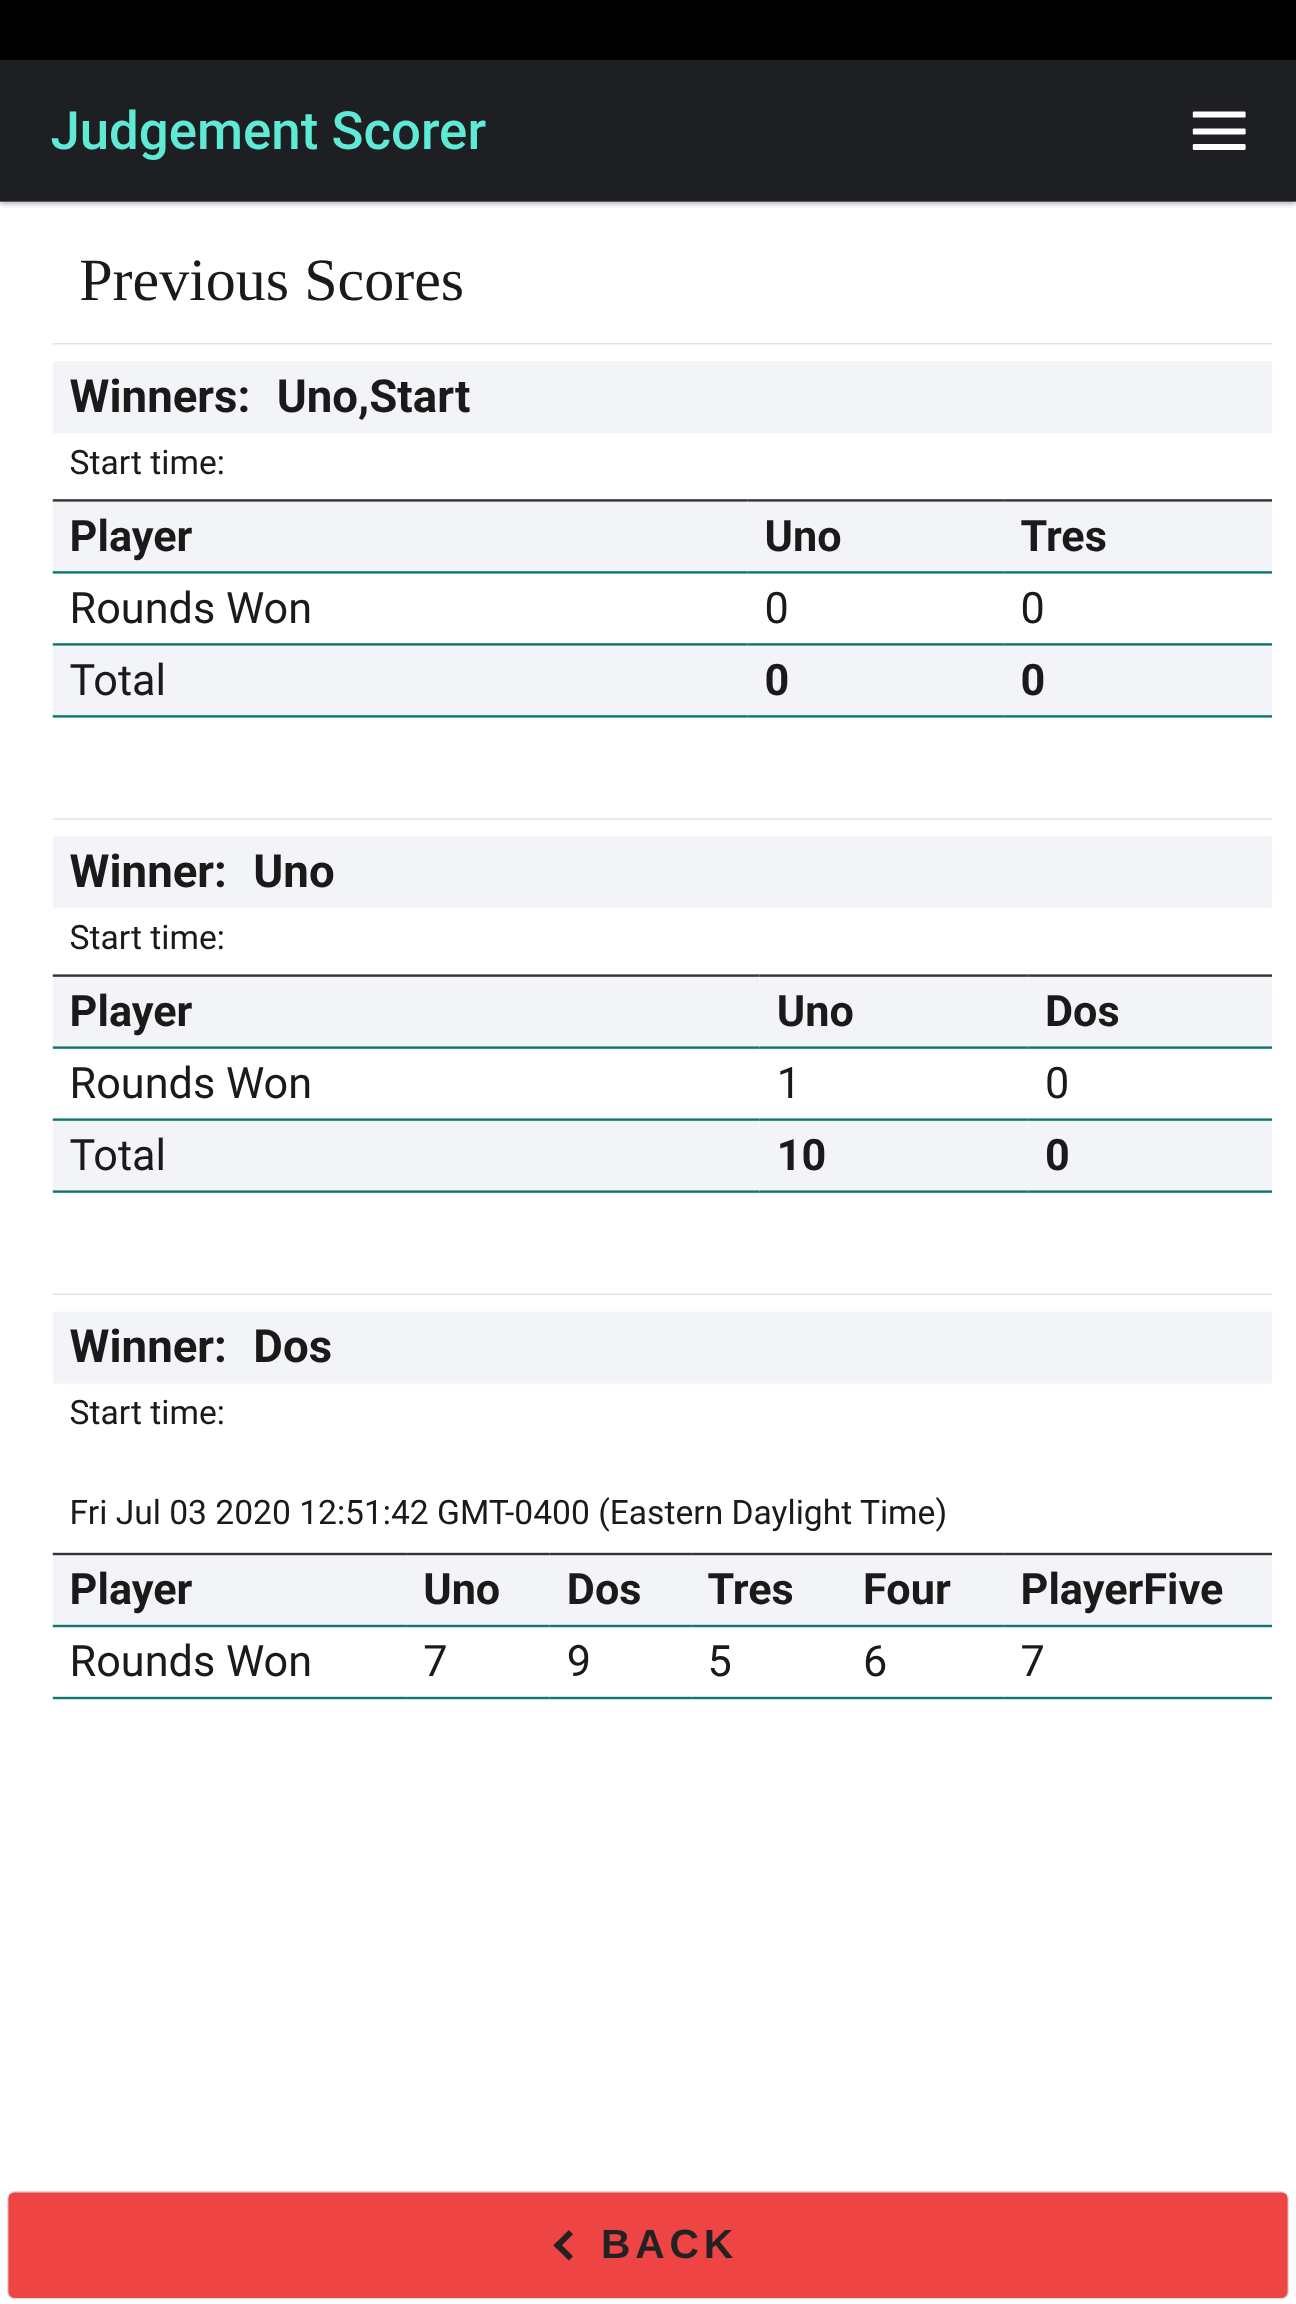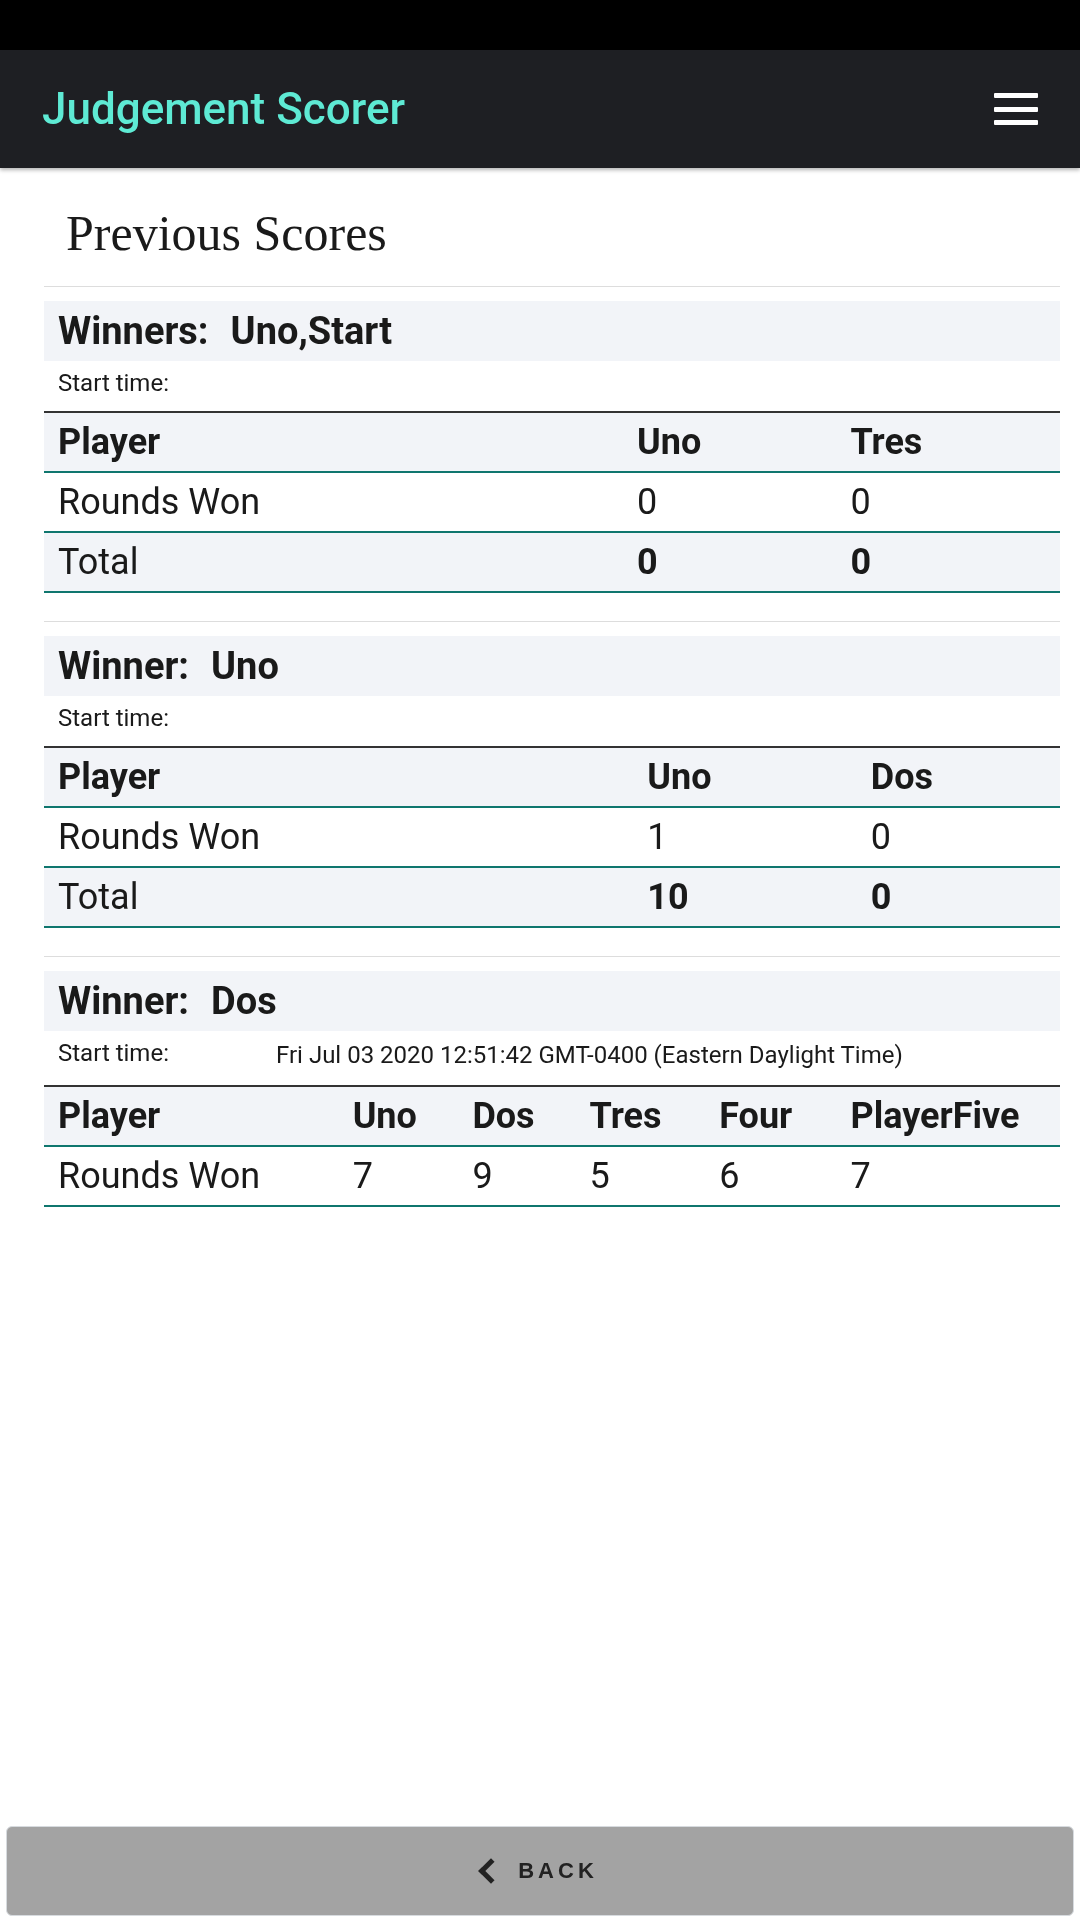--- a/index.html
+++ b/index.html
@@ -5,35 +5,35 @@
   * { box-sizing: border-box; margin: 0; padding: 0; }
   html, body { width: 1080px; height: 1920px; overflow: hidden; font-family: -apple-system, BlinkMacSystemFont, "Segoe UI", Roboto, sans-serif; background: #fff; color: #1a1a1a; }
   .status-bar { height: 50px; background: #000; }
   .app-bar { height: 118px; background: #1e1f23; display: flex; align-items: center; justify-content: space-between; padding: 0 42px; box-shadow: 0 2px 4px rgba(0,0,0,0.3); }
   .app-title { color: #5eead4; font-size: 44px; font-weight: 500; }
   .menu-icon { width: 44px; height: 32px; display: flex; flex-direction: column; justify-content: space-between; cursor: pointer; }
   .menu-icon span { display: block; height: 5px; background: #fff; border-radius: 1px; }
   .content { padding: 30px 20px 0 44px; height: calc(100% - 50px - 118px - 100px); overflow: hidden; }
   .page-title { font-family: Georgia, "Times New Roman", serif; font-size: 50px; font-weight: 400; margin: 6px 0 24px 22px; }
   .divider { height: 1px; background: #ddd; margin: 0 0 14px 0; }
-  .game-block { margin-bottom: 28px; }
+  .game-block { margin-bottom: 84px; }
   .winners-row { background: #f2f4f8; padding: 8px 14px; font-size: 38px; font-weight: 700; display: flex; gap: 22px; }
-  .start-row { padding: 8px 14px; font-size: 24px; display: flex; gap: 38px; }
+  .start-row { padding: 8px 14px; font-size: 28px; display: flex; gap: 48px; flex-direction: column; }
   .start-label { min-width: 180px; }
   .start-value { flex: 1; line-height: 1.35; }
   table.score { width: 100%; border-collapse: collapse; margin-top: 6px; }
   table.score th, table.score td { text-align: left; padding: 8px 14px; font-size: 36px; border-top: 2px solid #333; border-bottom: 2px solid #0f766e; }
   table.score thead tr { background: #f2f4f8; }
   table.score th { font-weight: 700; }
   table.score .total-row td { font-weight: 700; background: #f2f4f8; }
   table.score td.label-cell, table.score th.label-cell { font-weight: 400; }
   table.score thead th.label-cell { font-weight: 700; }
   .score-5 th, .score-5 td { padding: 8px 8px; }
   .bottom-bar { position: fixed; bottom: 0; left: 0; right: 0; height: 100px; padding: 6px; background: #fff; }
-  .back-btn { width: 100%; height: 90px; background: #a3a3a3; border: 1px solid #d7dbdf; border-radius: 6px; display: flex; align-items: center; justify-content: center; gap: 18px; font-size: 22px; font-weight: 600; letter-spacing: 4px; color: #222; cursor: pointer; }
+  .back-btn { width: 100%; height: 90px; background: #ef4444; border: 1px solid #d7dbdf; border-radius: 6px; display: flex; align-items: center; justify-content: center; gap: 18px; font-size: 34px; font-weight: 600; letter-spacing: 4px; color: #222; cursor: pointer; }
   .chevron { width: 18px; height: 18px; border-left: 5px solid #222; border-bottom: 5px solid #222; transform: rotate(45deg); }
 </style>
 </head>
 <body>
 
 <div class="status-bar"></div>
 
 <div class="app-bar">
   <div class="app-title">Judgement Scorer</div>
   <div class="menu-icon">

